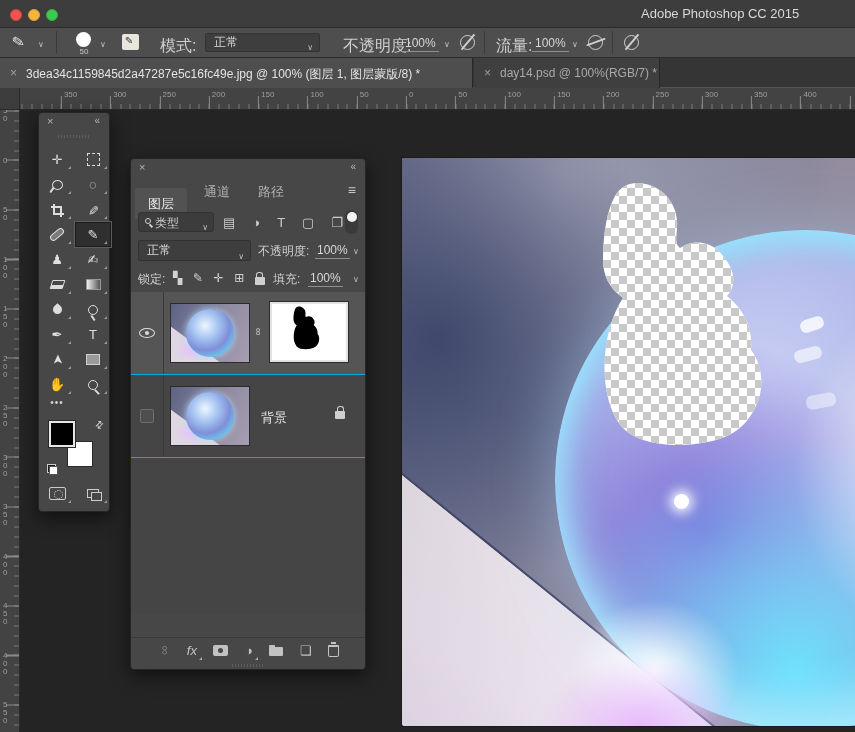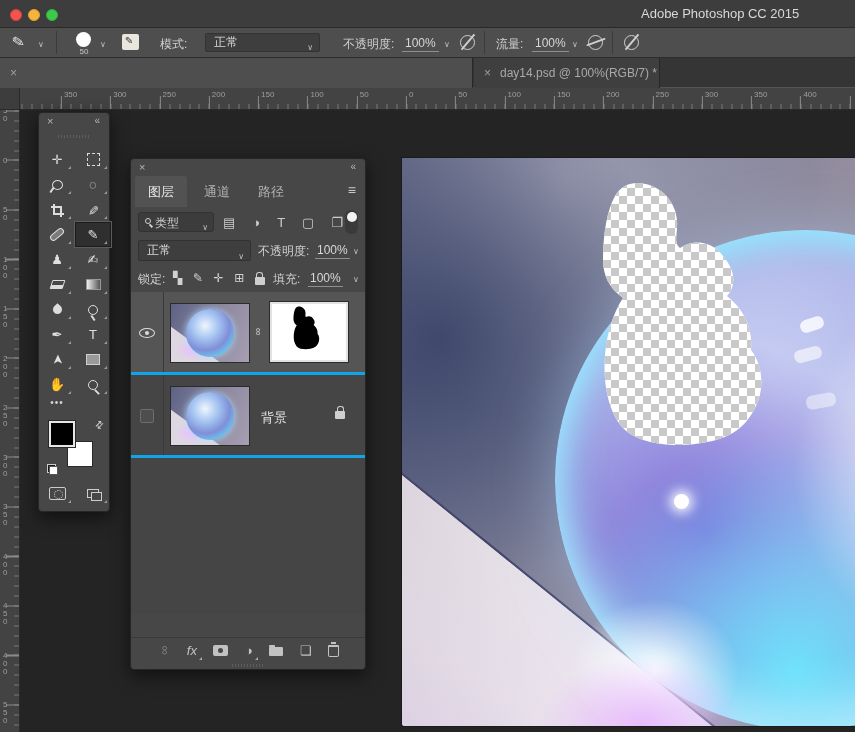--- a/index.html
+++ b/index.html
@@ -20,21 +20,21 @@
   .obar-sep{position:absolute;top:3px;width:1px;height:23px;background:#3b3b3b;}
   .glyphicon{color:#e2e2e2;display:inline-block;}
   #ob-brush{left:12px;top:5px;font-size:15px;transform:rotate(-10deg);}
   .chev{font-size:8px;color:#bdbdbd;}
   #ob-brush-chev{left:38px;top:12px;}
   #ob-preset-circle{left:76px;top:4px;width:15px;height:15px;border-radius:50%;background:#fff;}
   #ob-preset-size{left:74px;top:19px;width:20px;text-align:center;font-size:8px;color:#c8c8c8;}
   #ob-preset-chev{left:100px;top:12px;}
   #ob-togglepanel{left:122px;top:6px;width:17px;height:16px;background:#e9e6dd;border-radius:2px;}
   #ob-togglepanel::before{content:"✎";position:absolute;left:3px;top:1px;font-size:10px;color:#3a3a3a;}
-  .ob-label{position:absolute;top:8px;font-size:12px;color:#cfcfcf;}
+  .ob-label{position:absolute;top:8px;font-size:16px;color:#cfcfcf;}
   .ob-select{position:absolute;top:5px;height:19px;background:#3e3e3e;border:1px solid #333;border-radius:2px;color:#d6d6d6;font-size:12px;line-height:17px;padding-left:8px;}
   .ob-select .chev{position:absolute;right:6px;top:5px;}
   .ob-val{position:absolute;top:8px;font-size:12px;color:#d6d6d6;border-bottom:1px solid #8f8f8f;padding:0 3px 1px 3px;}
   .pressure{position:absolute;width:15px;height:15px;border:1.5px solid #cfcfcf;border-radius:50%;}
   .pressure::after{content:"";position:absolute;left:6px;top:-4px;width:2px;height:20px;background:#cfcfcf;transform:rotate(40deg);}
   .airbrush::after{transform:rotate(70deg);border-radius:2px;}
 
   
   #tabsbar{left:0;top:58px;width:855px;height:30px;background:#353535;border-bottom:1px solid #555;}
   .doc-tab{position:absolute;top:0;height:30px;font-size:12px;}
@@ -130,21 +130,21 @@
   #tools-bottom{position:absolute;left:0;top:368px;width:72px;display:grid;grid-template-columns:1fr 1fr;}
   .i-quickmask{position:relative;width:17px;height:13px;border:1px solid #ccc;border-radius:2px;}
   .i-quickmask::before{content:"";position:absolute;left:4px;top:2px;width:7px;height:7px;border:1px dotted #ccc;border-radius:50%;}
   .i-screenmode{position:relative;width:12px;height:9px;border:1px solid #ccc;}
   .i-screenmode::after{content:"";position:absolute;left:3px;top:2px;width:9px;height:7px;border:1px solid #ccc;background:#474747;}
 
   
   #layerspanel{left:130px;top:158px;width:236px;height:512px;}
   #lp-tabs{position:absolute;left:0;top:17px;width:100%;height:31px;}
   .lp-tab{position:absolute;top:0;height:31px;line-height:31px;padding:0 13px;font-size:13px;color:#b3b3b3;}
-  .lp-tab.active{background:#525252;color:#e8e8e8;border-radius:3px 3px 0 0;}
+  .lp-tab.active{background:#525252;color:#e8e8e8;border-radius:3px 3px 0 0;margin-top:12px;}
   #lp-menu{position:absolute;right:9px;top:6px;font-size:14px;color:#c9c9c9;}
   #filter-row{position:absolute;left:0;top:50px;width:100%;height:27px;text-decoration:underline;}
   #filter-pill{position:absolute;left:7px;top:3px;width:76px;height:20px;background:#3c3c3c;border:1px solid #323232;border-radius:3px;color:#cfcfcf;font-size:12px;line-height:18px;}
   .mini-mag{position:absolute;left:6px;top:5px;width:6px;height:6px;border:1.2px solid #cfcfcf;border-radius:50%;}
   .mini-mag::after{content:"";position:absolute;left:4px;top:5px;width:1.5px;height:4px;background:#cfcfcf;transform:rotate(-45deg);}
   #filter-pill .pill-label{position:absolute;left:16px;top:1px;}
   #filter-pill .chev{position:absolute;right:5px;top:6px;}
   #filter-icons{position:absolute;left:92px;top:3px;width:120px;display:flex;justify-content:space-between;align-items:center;height:20px;}
   #filter-icons span{color:#cdcdcd;font-size:13px;}
   .i-switch{position:absolute;right:7px;top:1px;width:13px;height:24px;background:#3a3a3a;border-radius:6px;}
@@ -153,21 +153,21 @@
   #blend-select{position:absolute;left:7px;top:3px;width:113px;height:21px;background:#3e3e3e;border:1px solid #323232;border-radius:2px;color:#d8d8d8;font-size:12px;line-height:19px;padding-left:8px;}
   #blend-select .chev{position:absolute;right:6px;top:6px;}
   .lp-label{position:absolute;font-size:12px;color:#cfcfcf;}
   .lp-val{position:absolute;font-size:12px;color:#d8d8d8;border-bottom:1px solid #8f8f8f;padding:0 2px 1px;}
   #lock-row{position:absolute;left:0;top:106px;width:100%;height:27px;}
   #lock-icons{position:absolute;left:42px;top:4px;width:92px;display:flex;justify-content:space-between;align-items:center;height:18px;}
   #lock-icons span{color:#d2d2d2;font-size:12px;}
   .i-padlock{position:relative;display:inline-block;width:10px;height:8px;background:#cfcfcf;border-radius:1px;margin-top:6px;}
   .i-padlock::before{content:"";position:absolute;left:1.5px;top:-5px;width:5px;height:5px;border:1.5px solid #cfcfcf;border-bottom:none;border-radius:3px 3px 0 0;}
   #layers-list{position:absolute;left:0;top:133px;width:100%;height:322px;background:#454545;}
-  .layer-row{position:relative;width:100%;height:83px;border-bottom:3px solid #0ea5e9;}
+  .layer-row{position:relative;width:100%;height:83px;border-bottom:1px solid #0ea5e9;}
   .layer-row.sel{background:#555555;}
   .eye-cell{position:absolute;left:0;top:0;width:33px;height:100%;border-right:1px solid #3a3a3a;}
   .i-eye{position:absolute;left:8px;top:36px;width:16px;height:10px;border:1.5px solid #dcdcdc;border-radius:50%;}
   .i-eye::after{content:"";position:absolute;left:4.5px;top:1.5px;width:4px;height:4px;border-radius:50%;background:#dcdcdc;}
   .i-checkbox{position:absolute;left:9px;top:34px;width:14px;height:14px;border:1px solid #6c6c6c;border-radius:2px;background:#4e4e4e;}
   .thumb{position:absolute;left:39px;top:11px;width:80px;height:60px;border:1px solid #2b2b2b;overflow:hidden;background:linear-gradient(115deg,#5c6184 0%,#8f8aa0 55%,#a79fb2 100%);}
   .t-navy{position:absolute;left:-12px;bottom:-16px;width:44px;height:32px;background:#2e3354;transform:rotate(36deg);}
   .t-ped{position:absolute;left:-20px;bottom:-24px;width:74px;height:42px;background:#ded7e2;transform:rotate(36deg);}
   .t-glow{position:absolute;left:4px;bottom:2px;width:34px;height:20px;background:radial-gradient(closest-side,rgba(236,190,255,.95),rgba(236,190,255,0));}
   .t-ball{position:absolute;left:15px;top:5px;width:48px;height:48px;border-radius:50%;background:radial-gradient(circle at 40% 35%,#eef6ff 0%,#a3c2f0 32%,#7f8fd8 58%,#63d4f4 82%,#9ceafb 100%);box-shadow:0 0 7px rgba(170,225,255,.85);}
@@ -224,20 +224,21 @@
     <span class="ob-val" style="left:532px;">100%</span>
     <span class="abs chev" style="left:572px;top:12px;">∨</span>
     <span class="abs pressure airbrush" style="left:588px;top:7px;"></span>
     <span class="abs obar-sep" style="left:612px;"></span>
     <span class="abs pressure" style="left:624px;top:7px;"></span>
   </div>
 
   <div class="abs" id="tabsbar">
     <div class="doc-tab" id="tab-active">
       <span class="tab-x">×</span>
+      <span class="tab-label">3dea34c1159845d2a47287e5c16fc49e.jpg @ 100% (图层 1, 图层蒙版/8) *</span>
     </div>
     <div class="doc-tab" id="tab-inactive">
       <span class="tab-x">×</span>
       <span class="tab-label">day14.psd @ 100%(RGB/7) *</span>
     </div>
   </div>
 
   <div class="abs" id="ruler-corner"></div>
   <div class="abs" id="hruler">
     <div class="ticks-s"></div>

